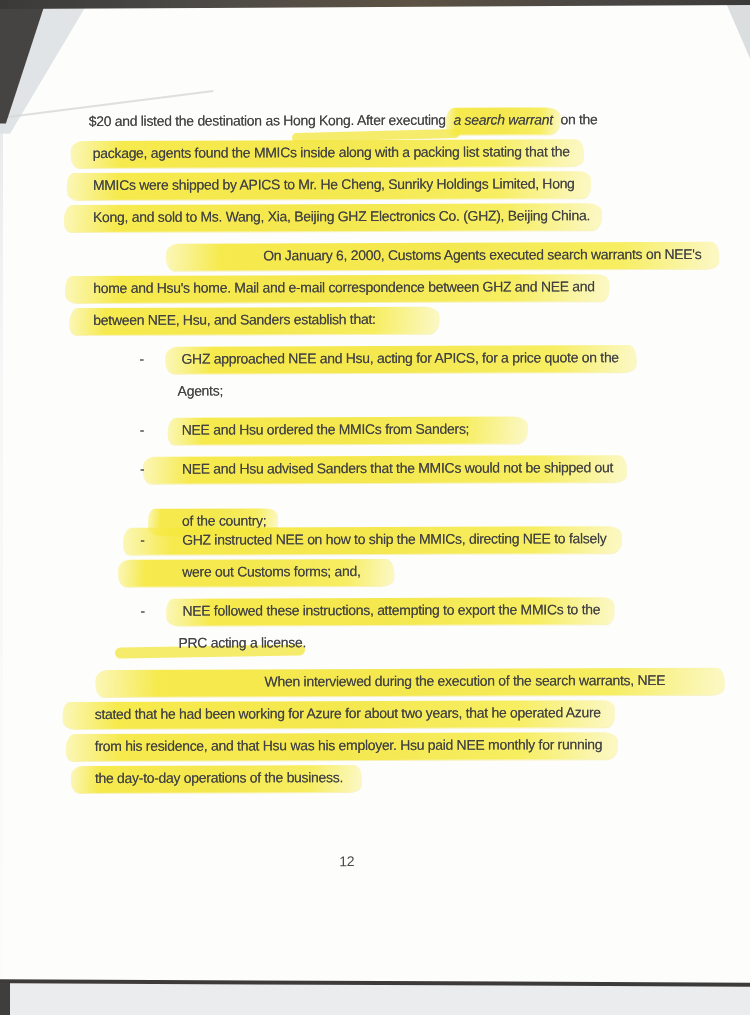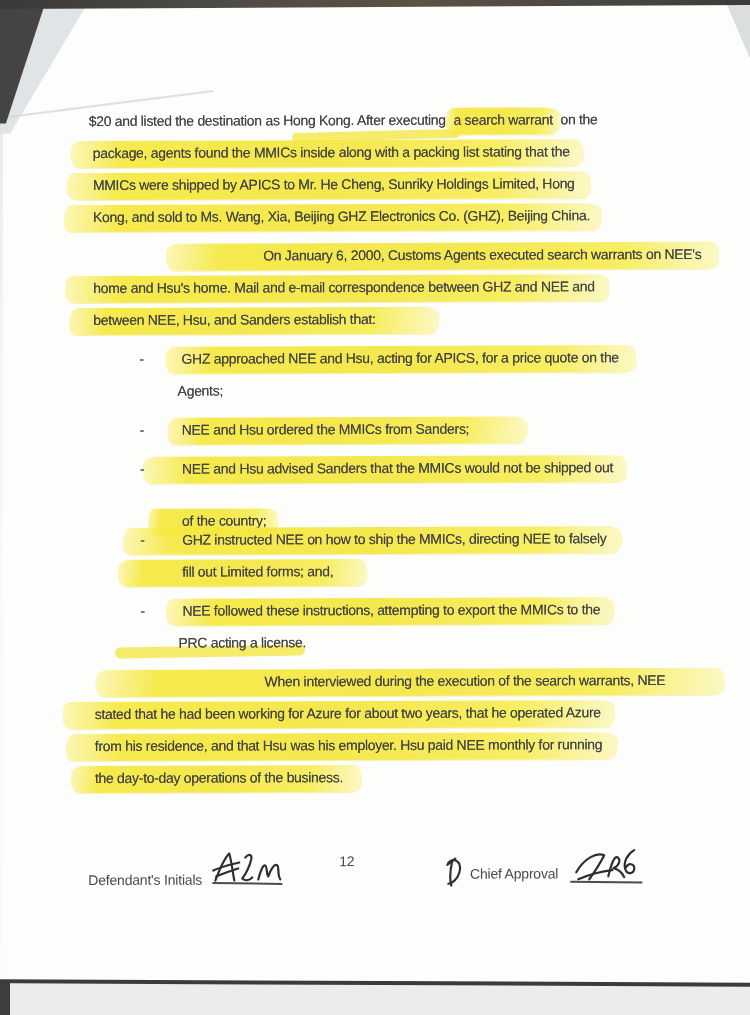--- a/index.html
+++ b/index.html
@@ -77,71 +77,41 @@
   <div class="top-bar"></div>
   <div class="bottom-line"></div>
   <div class="bottom-strip"></div>
   <div class="bottom-left-dark"></div>
 
   <div class="swash sw1"></div>
   <div class="swash sw2"></div>
 
   <div class="content">
     <div class="doc" id="doc">
-        <div class="ln para"><span>$20 and listed the destination as Hong Kong.  After executing </span><span class="hl" style="margin-left: -4px; padding-left: 8px; padding-right: 8px; margin-right: -4px; border-radius: 9px 14px 11px 7px / 14px 9px 13px 10px;">a search warrant</span><span> on the</span></div>
+        <div class="ln para"><span>$20 and listed the destination as Hong Kong.  After executing </span><span class="hl" style="margin-left: -4px; padding-left: 8px; padding-right: 8px; margin-right: -4px; border-radius: 9px 14px 11px 7px / 14px 9px 13px 10px; font-style: italic;">a search warrant</span><span> on the</span></div>
         <div class="ln cont"><span class="hl" style="margin-left: -18px; padding-left: 22px; padding-right: 14px; margin-right: -10px; border-radius: 12px 8px 14px 9px / 10px 13px 8px 12px;">package, agents found the MMICs inside along with a packing list stating that the</span></div>
         <div class="ln cont"><span class="hl" style="margin-left: -22px; padding-left: 26px; padding-right: 16px; margin-right: -12px; border-radius: 7px 12px 9px 13px / 12px 8px 11px 9px;">MMICs were shipped by APICS to Mr. He Cheng, Sunriky Holdings Limited, Hong</span></div>
         <div class="ln cont"><span class="hl" style="margin-left: -25px; padding-left: 29px; padding-right: 12px; margin-right: -8px; border-radius: 9px 14px 11px 7px / 14px 9px 13px 10px;">Kong, and sold to Ms. Wang, Xia, Beijing GHZ Electronics Co. (GHZ), Beijing China.</span></div>
         <div class="ln indent"><span class="hl" style="margin-left: -8px; padding-left: 12px; padding-right: 18px; margin-right: -14px; border-radius: 12px 8px 14px 9px / 10px 13px 8px 12px;">On January 6, 2000, Customs Agents executed search warrants on NEE's</span></div>
         <div class="ln cont"><span class="hl" style="margin-left: -24px; padding-left: 28px; padding-right: 14px; margin-right: -10px; border-radius: 7px 12px 9px 13px / 12px 8px 11px 9px;">home and Hsu's home.  Mail and e-mail correspondence between GHZ and NEE and</span></div>
         <div class="ln cont"><span class="hl" style="margin-left: -20px; padding-left: 24px; padding-right: 64px; margin-right: -60px; border-radius: 9px 14px 11px 7px / 14px 9px 13px 10px;">between NEE, Hsu, and Sanders establish that:</span></div>
         <div class="ln bullet"><span class="dash">-</span><span class="hl" style="margin-left: -12px; padding-left: 16px; padding-right: 18px; margin-right: -14px; border-radius: 12px 8px 14px 9px / 10px 13px 8px 12px;">GHZ approached NEE and Hsu, acting for APICS, for a price quote on the</span></div>
         <div class="ln bcont"><span>Agents;</span></div>
         <div class="ln bullet"><span class="dash">-</span><span class="hl" style="margin-left: -10px; padding-left: 14px; padding-right: 59px; margin-right: -55px; border-radius: 9px 14px 11px 7px / 14px 9px 13px 10px;">NEE and Hsu ordered the MMICs from Sanders;</span></div>
         <div class="ln bullet"><span class="dash">-</span><span class="hl" style="margin-left: -35px; padding-left: 39px; padding-right: 14px; margin-right: -10px; border-radius: 12px 8px 14px 9px / 10px 13px 8px 12px;">NEE and Hsu advised Sanders that the MMICs would not be shipped out</span></div>
         <div class="ln bcont"><span class="hl" style="margin-left: -30px; padding-left: 34px; padding-right: 12px; margin-right: -8px; border-radius: 7px 12px 9px 13px / 12px 8px 11px 9px; margin-top: 24px;">of the country;</span></div>
         <div class="ln bullet"><span class="dash">-</span><span class="hl" style="margin-left: -55px; padding-left: 59px; padding-right: 16px; margin-right: -12px; border-radius: 9px 14px 11px 7px / 14px 9px 13px 10px;">GHZ instructed NEE on how to ship the MMICs, directing NEE to falsely</span></div>
-        <div class="ln bcont"><span class="hl" style="margin-left: -60px; padding-left: 64px; padding-right: 34px; margin-right: -30px; border-radius: 12px 8px 14px 9px / 10px 13px 8px 12px;">fill out Limited forms; and,</span></div>
+        <div class="ln bcont"><span class="hl" style="margin-left: -60px; padding-left: 64px; padding-right: 34px; margin-right: -30px; border-radius: 12px 8px 14px 9px / 10px 13px 8px 12px;">were out Customs forms; and,</span></div>
         <div class="ln bullet"><span class="dash">-</span><span class="hl" style="margin-left: -12px; padding-left: 16px; padding-right: 14px; margin-right: -10px; border-radius: 7px 12px 9px 13px / 12px 8px 11px 9px;">NEE followed these instructions, attempting to export the MMICs to the</span></div>
         <div class="ln bcont"><span>PRC acting a license.</span></div>
         <div class="ln indent"><span class="hl" style="margin-left: -80px; padding-left: 84px; padding-right: 59px; margin-right: -55px; border-radius: 12px 8px 14px 9px / 10px 13px 8px 12px;">When interviewed during the execution of the search warrants, NEE</span></div>
         <div class="ln cont"><span class="hl" style="margin-left: -28px; padding-left: 32px; padding-right: 14px; margin-right: -10px; border-radius: 7px 12px 9px 13px / 12px 8px 11px 9px;">stated that he had been working for Azure for about two years, that he operated Azure</span></div>
         <div class="ln cont"><span class="hl" style="margin-left: -25px; padding-left: 29px; padding-right: 16px; margin-right: -12px; border-radius: 9px 14px 11px 7px / 14px 9px 13px 10px;">from his residence, and that Hsu was his employer.  Hsu paid NEE monthly for running</span></div>
         <div class="ln cont"><span class="hl" style="margin-left: -20px; padding-left: 24px; padding-right: 19px; margin-right: -15px; border-radius: 12px 8px 14px 9px / 10px 13px 8px 12px;">the day-to-day operations of the business.</span></div>
       </div>
 
     <div class="footer">
-      <div class="f-left">
-        <span>Defendant's Initials</span>
-        <span class="sig-wrap sig-a" aria-label="ALN">
-          <span class="sig-line"></span>
-          <svg class="sig-svg" width="70" height="34" viewBox="0 0 70 34">
-            <path d="M3,31 C8,18 13,8 17,4 C19,10 20,20 22,31"></path>
-            <path d="M1,21 C9,17 19,15 27,13"></path>
-            <path d="M4,27 C12,23 20,21 26,19"></path>
-            <path d="M33,8 C37,4 40,5 39,10 C37,18 33,25 30,29 C33,32 37,31 40,28"></path>
-            <path d="M46,30 C48,22 51,15 53,16 C55,17 54,25 56,27 C58,21 62,14 65,16 C67,18 65,26 68,30"></path>
-          </svg>
-        </span>
-      </div>
 
       <div class="f-num">12</div>
 
-      <div class="f-right">
-        <svg class="d-mark" width="16" height="30" viewBox="0 0 16 30" aria-label="D">
-          <path d="M6,4 C4,13 3,22 5,29"></path>
-          <path d="M1,8 L9,2"></path>
-          <path d="M2,6 C6,2 11,3 13,7 C15,12 13,19 9,23 C7,25 4,27 2,27"></path>
-        </svg>
-        <span>Chief Approval</span>
-        <span class="sig-wrap sig-c" aria-label="JR6">
-          <span class="sig-line"></span>
-          <svg class="sig-svg" width="72" height="36" viewBox="0 0 72 36">
-            <path d="M6,26 C14,12 26,6 34,9 C30,17 24,26 19,33"></path>
-            <path d="M8,33 C20,28 32,25 42,24"></path>
-            <path d="M38,30 C41,18 44,10 47,11 C51,13 49,20 43,22 C48,23 52,27 54,31"></path>
-            <path d="M64,4 C57,8 53,16 55,23 C57,29 64,28 64,22 C64,17 58,17 56,21"></path>
-          </svg>
-        </span>
-      </div>
     </div>
   </div>
 </div>
 
 </body></html>

